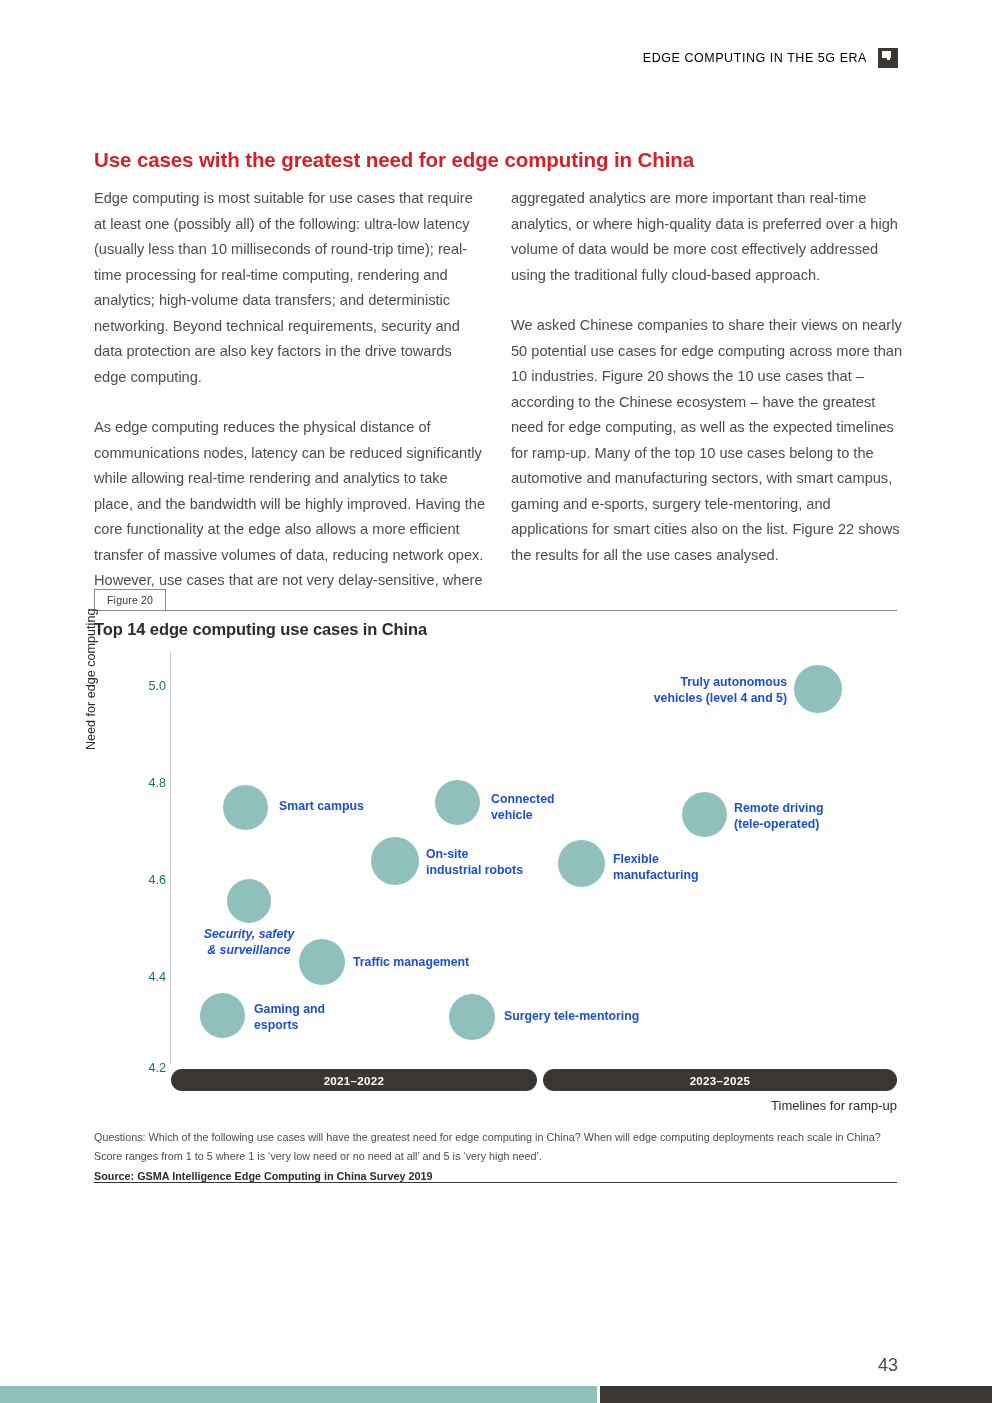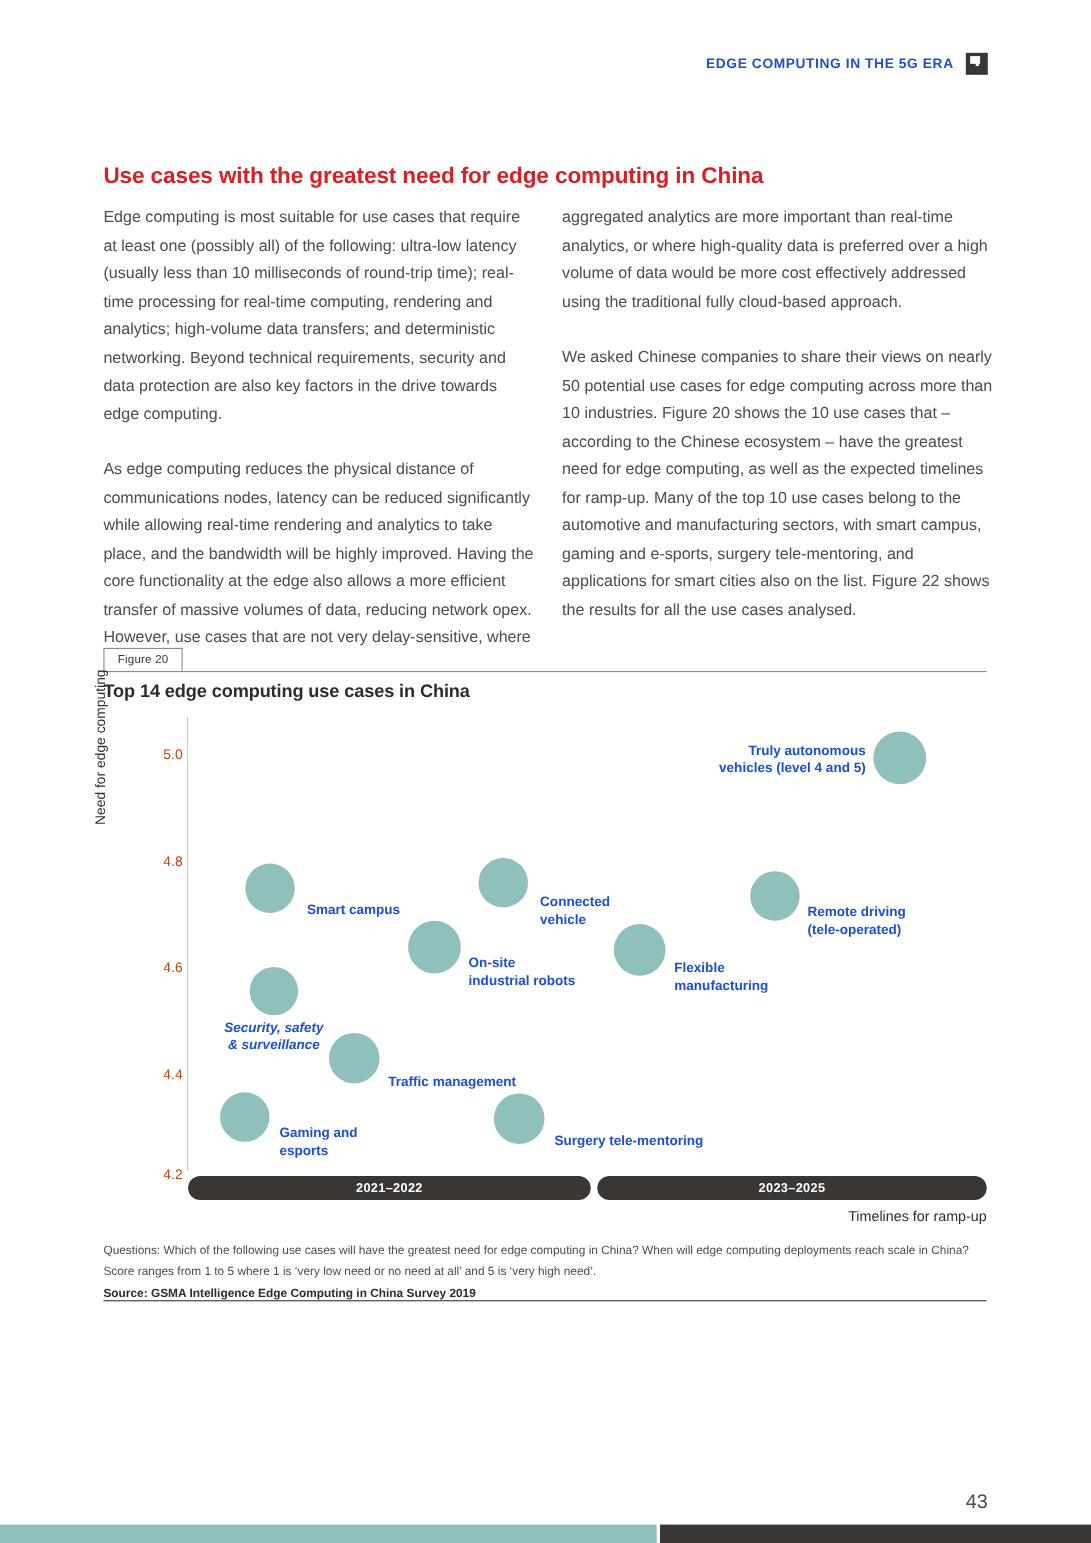--- a/index.html
+++ b/index.html
@@ -23,23 +23,23 @@
   .doc-header {
     position: absolute;
     top: 48px;
     right: 94px;
     display: flex;
     align-items: center;
     gap: 11px;
   }
   .doc-header-title {
     font-size: 12.5px;
-    font-weight: bold;
+    font-weight: normal;
     letter-spacing: 0.55px;
-    color: #1d4ed8;
+    color: #000000;
     white-space: nowrap;
   }
   .header-mark {
     width: 20px;
     height: 20px;
     background: #3a3634;
     position: relative;
     flex: none;
   }
   .header-mark::before {
@@ -140,21 +140,21 @@
     font-size: 12.6px;
     color: #2f2b2a;
     white-space: nowrap;
   }
   .y-tick {
     position: absolute;
     left: 22px;
     width: 50px;
     text-align: right;
     font-size: 12.6px;
-    color: #c2410c;
+    color: #0f766e;
   }
   .axis-line {
     position: absolute;
     left: 76px;
     top: 2px;
     width: 1px;
     height: 412px;
     background: #c9c9c9;
   }
   .plot {
@@ -170,21 +170,21 @@
     background: #8fc0bc;
   }
   .bubble-label {
     position: absolute;
     font-size: 12.3px;
     font-weight: bold;
     line-height: 16px;
     color: #1d4ed8;
     white-space: pre-line;
   }
-  .bubble-label.left-al { text-align: left; margin-top: 21px; }
+  .bubble-label.left-al { text-align: left; }
 
   
   .timeline-bars {
     position: absolute;
     left: 77px;
     top: 419px;
     right: 0;
     height: 22px;
   }
   .tl-bar {

